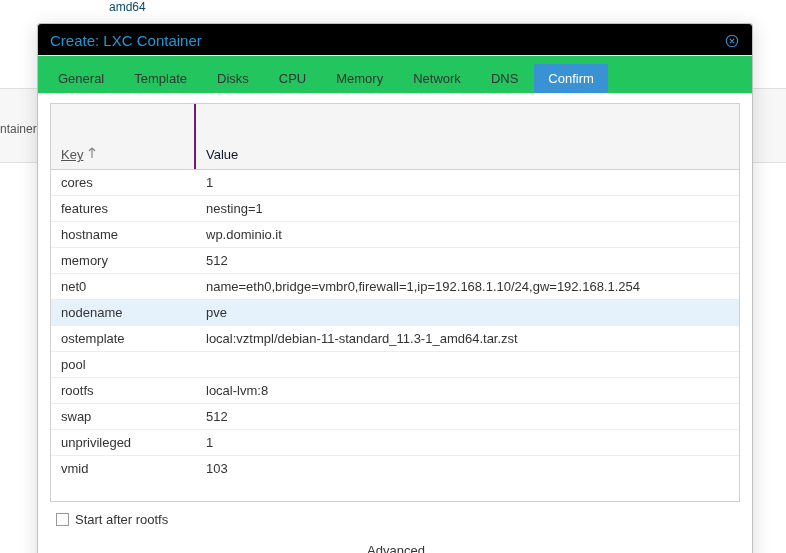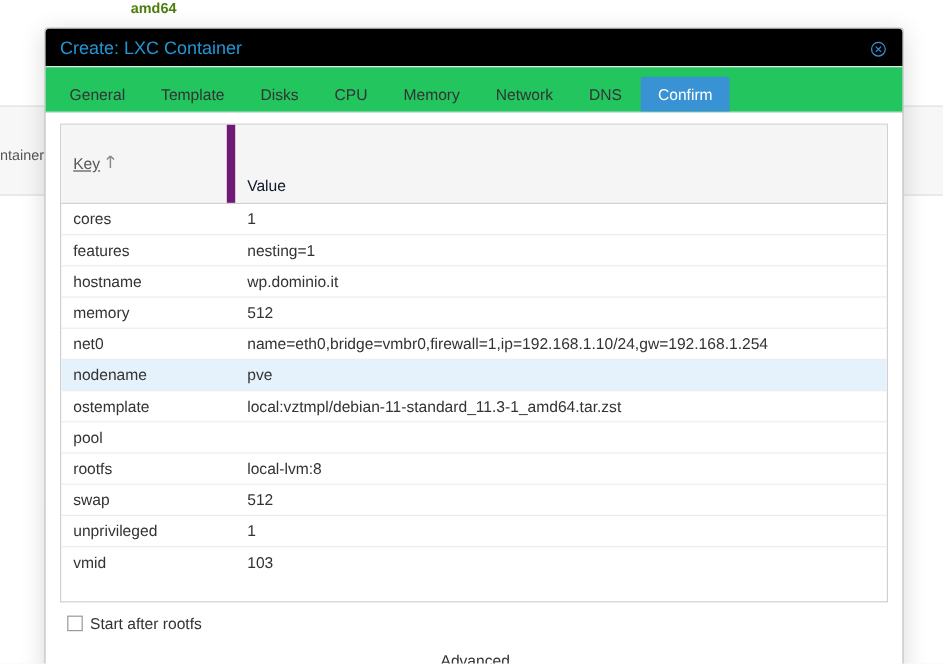--- a/index.html
+++ b/index.html
@@ -1,32 +1,32 @@
 <!DOCTYPE html>
 <html><head>
 <meta charset="utf-8">
 <style>
 * { box-sizing: border-box; margin: 0; padding: 0; }
 body { font-family: "Helvetica Neue", Arial, sans-serif; font-size: 13px; color: #333; background: #f5f5f5; width: 786px; height: 553px; overflow: hidden; position: relative; }
 .backdrop { position: absolute; top: 0; left: 0; right: 0; bottom: 0; background: #fff; }
-.bg-text1 { position: absolute; top: 0px; left: 109px; color: #4d7c0f; font-size: 12px; font-weight: bold; }
+.bg-text1 { position: absolute; top: 0px; left: 109px; color: #0c4a6e; font-size: 12px; }
 .bg-row { position: absolute; top: 88px; left: 0; right: 0; height: 75px; background: #f7f7f7; border-top: 1px solid #e0e0e0; border-bottom: 1px solid #e0e0e0; }
 .bg-label { position: absolute; top: 122px; left: 0; color: #555; font-size: 12px; }
 .dialog { position: absolute; top: 23px; left: 37px; width: 716px; background: #fff; border: 1px solid #c0c0c0; border-radius: 3px; box-shadow: 0 4px 20px rgba(0,0,0,0.15); }
 .dlg-header { display: flex; align-items: center; justify-content: space-between; padding: 8px 12px 6px 12px; border-bottom: 1px solid #e8e8e8; background: #000000; border-radius: 3px 3px 0 0; }
 .dlg-title { color: #2196d4; font-size: 15px; font-weight: 400; }
 .close-btn { width: 16px; height: 16px; cursor: pointer; display: flex; align-items: center; justify-content: center; }
 .close-btn svg { width: 14px; height: 14px; }
 .tabs { display: flex; align-items: center; padding: 8px 6px 0 6px; gap: 2px; border-bottom: 1px solid #e8e8e8; background: #22c55e; }
 .tab { padding: 7px 14px; color: #333; cursor: pointer; font-size: 13px; border-radius: 2px 2px 0 0; }
 .tab.active { background: #3892d4; color: #fff; }
 .dlg-body { padding: 9px 12px 6px 12px; }
 .grid { border: 1px solid #d0d0d0; }
 .grid-head { display: flex; background: #f5f5f5; border-bottom: 1px solid #d0d0d0; }
-.gh-key { width: 145px; padding: 7px 10px; color: #555; border-right: 7px solid #701a75; display: flex; align-items: center; gap: 4px; text-decoration: underline; }
+.gh-key { width: 145px; padding: 7px 10px; color: #555; border-right: 2px solid #701a75; display: flex; align-items: flex-end; gap: 4px; text-decoration: underline; }
 .gh-val { flex: 1; padding: 7px 10px; color: #0f172a; margin-top: 36px; }
 .sort-arrow { display: inline-block; }
 .grid-row { display: flex; border-bottom: 1px solid #ededed; }
 .grid-row:last-child { border-bottom: none; }
 .grid-row.hover { background: #e6f2fb; }
 .gr-key { width: 145px; padding: 5px 10px; color: #333; }
 .gr-val { flex: 1; padding: 5px 10px; color: #333; }
 .grid-empty { height: 20px; }
 .start-row { display: flex; align-items: center; gap: 6px; padding: 10px 2px 4px 6px; }
 .cb { width: 13px; height: 13px; border: 1px solid #999; background: #fff; cursor: pointer; }

